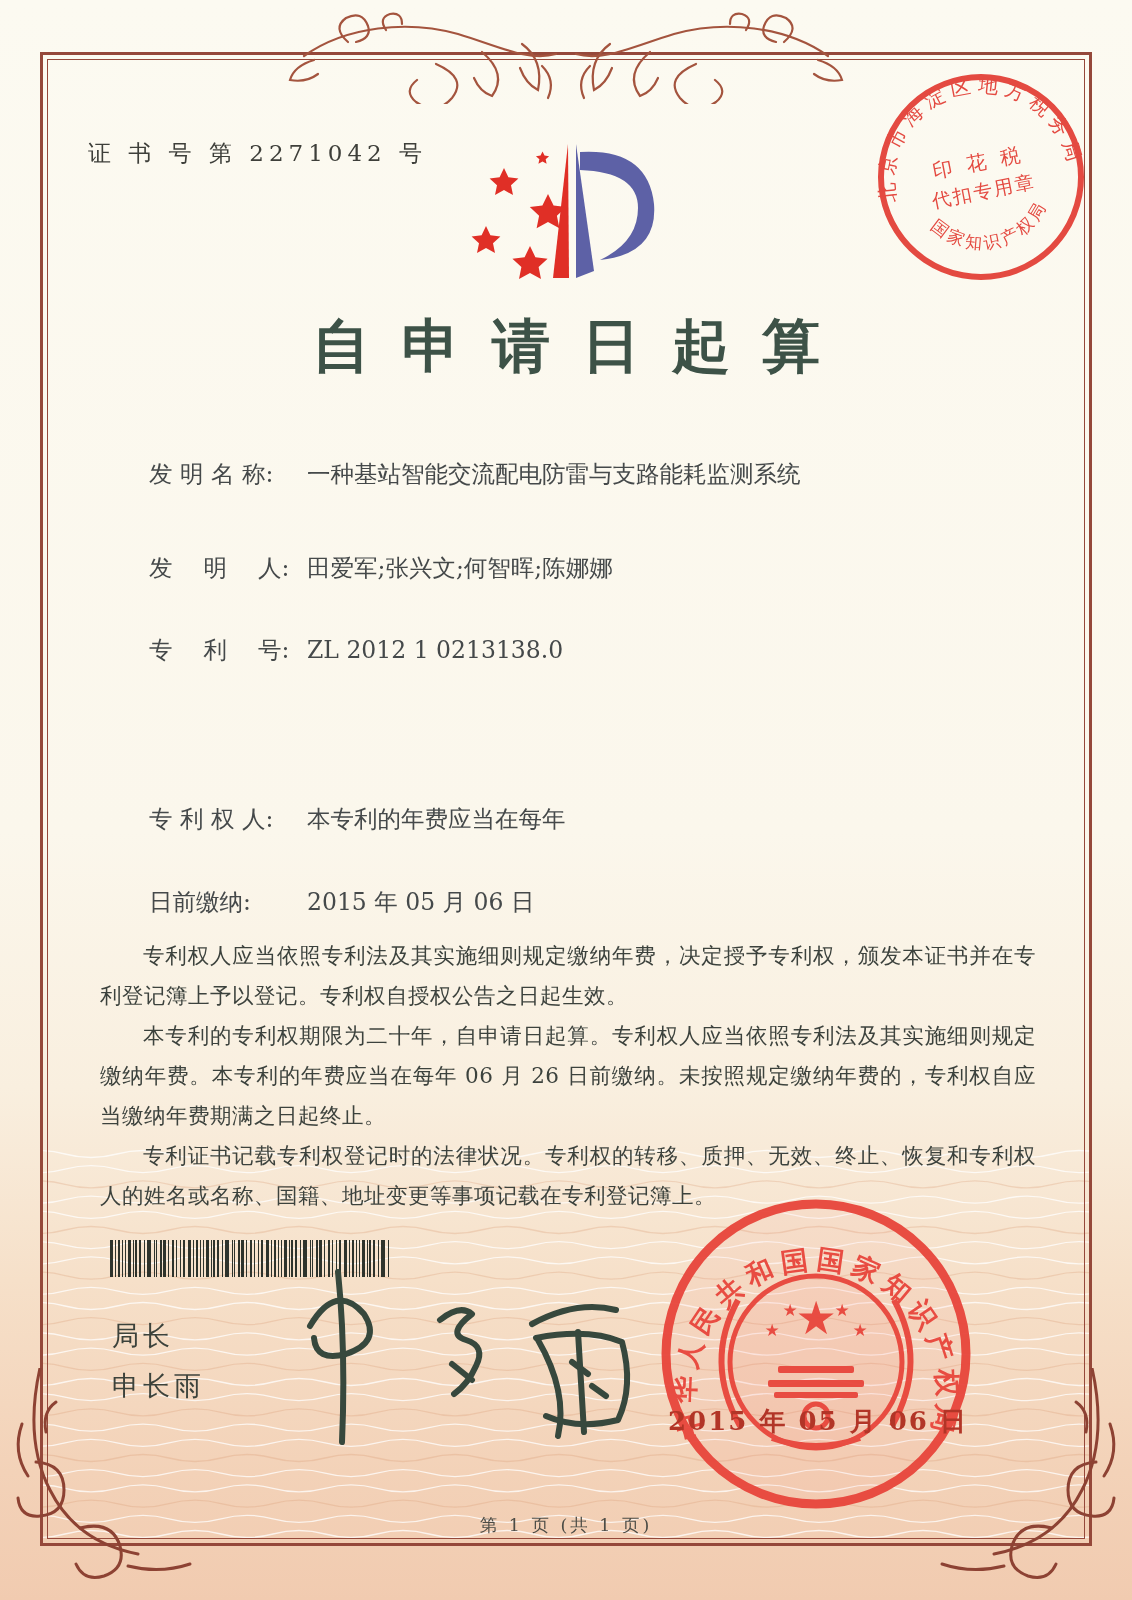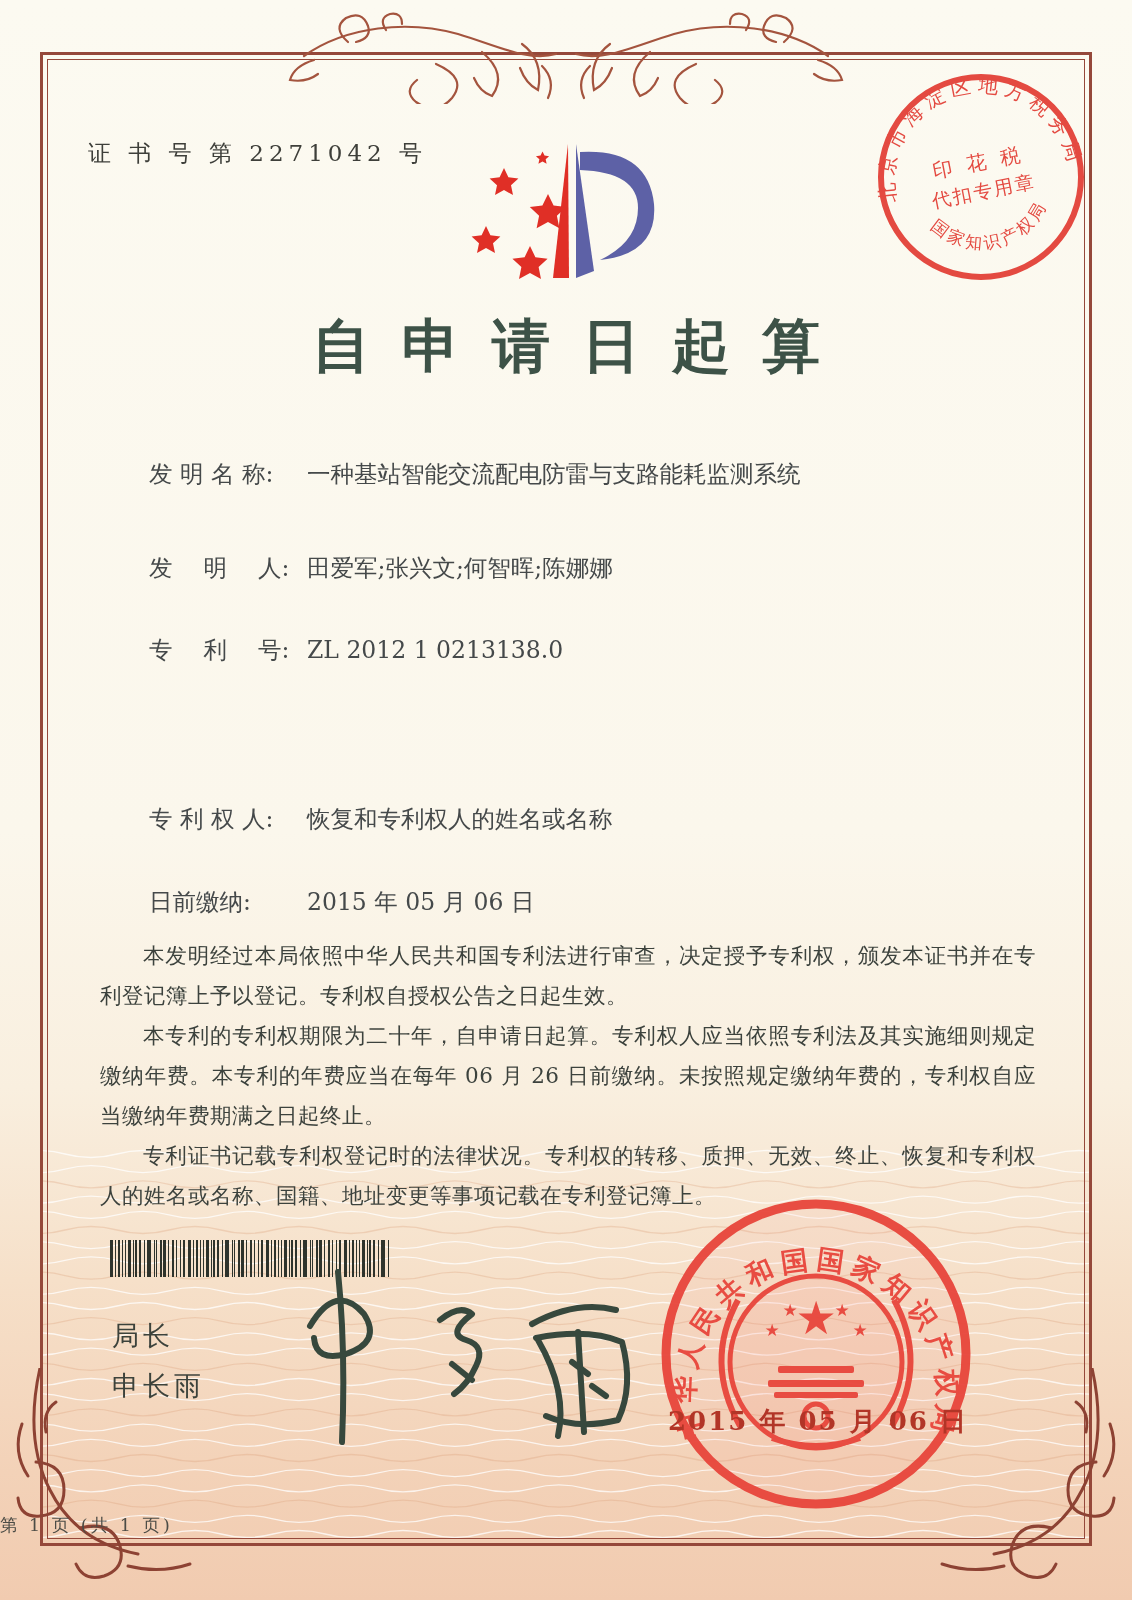--- a/index.html
+++ b/index.html
@@ -42,21 +42,21 @@
   .barcode span{display:inline-block;background:#2e332c;height:100%;}
   
   .officer-title{left:112px;top:1318px;font-size:27px;color:#3c423b;letter-spacing:4px;}
   .officer-name{left:112px;top:1368px;font-size:27px;color:#3c423b;letter-spacing:4px;}
   #signature{left:280px;top:1262px;}
   
   #big-seal{left:656px;top:1194px;opacity:.95;}
   .seal-date{left:658px;top:1404px;width:320px;text-align:center;font-size:26px;
              color:#b23527;letter-spacing:2px;font-weight:600;}
   
-  .footer{left:0;right:0;top:1513px;text-align:left;font-size:17.5px;color:#4c4c46;letter-spacing:3px;}
+  .footer{left:0;right:0;top:1513px;text-align:center;font-size:17.5px;color:#4c4c46;letter-spacing:3px;}
 </style>
 </head>
 <body>
 
 <div class="page">
 
   <svg id="waves">
       <path d="M-30 6 q 26 -7 52 0 q 26 7 52 0 q 26 -7 52 0 q 26 7 52 0 q 26 -7 52 0 q 26 7 52 0 q 26 -7 52 0 q 26 7 52 0 q 26 -7 52 0 q 26 7 52 0 q 26 -7 52 0 q 26 7 52 0 q 26 -7 52 0 q 26 7 52 0 q 26 -7 52 0 q 26 7 52 0 q 26 -7 52 0 q 26 7 52 0 q 26 -7 52 0 q 26 7 52 0 q 26 -7 52 0 q 26 7 52 0" fill="none" stroke="rgba(255,255,255,0.75)" stroke-width="1.3"></path>
       <path d="M-30 21.2 q 26 7 52 0 q 26 -7 52 0 q 26 7 52 0 q 26 -7 52 0 q 26 7 52 0 q 26 -7 52 0 q 26 7 52 0 q 26 -7 52 0 q 26 7 52 0 q 26 -7 52 0 q 26 7 52 0 q 26 -7 52 0 q 26 7 52 0 q 26 -7 52 0 q 26 7 52 0 q 26 -7 52 0 q 26 7 52 0 q 26 -7 52 0 q 26 7 52 0 q 26 -7 52 0 q 26 7 52 0 q 26 -7 52 0" fill="none" stroke="rgba(255,255,255,0.75)" stroke-width="1.3"></path>
       <path d="M-30 36.4 q 26 -7 52 0 q 26 7 52 0 q 26 -7 52 0 q 26 7 52 0 q 26 -7 52 0 q 26 7 52 0 q 26 -7 52 0 q 26 7 52 0 q 26 -7 52 0 q 26 7 52 0 q 26 -7 52 0 q 26 7 52 0 q 26 -7 52 0 q 26 7 52 0 q 26 -7 52 0 q 26 7 52 0 q 26 -7 52 0 q 26 7 52 0 q 26 -7 52 0 q 26 7 52 0 q 26 -7 52 0 q 26 7 52 0" fill="none" stroke="rgba(214,150,110,0.28)" stroke-width="1.3"></path>
@@ -162,28 +162,28 @@
   <div class="abs field f0">
     <span class="lbl">发 明 名 称:</span><span class="val">一种基站智能交流配电防雷与支路能耗监测系统</span>
   </div>
   <div class="abs field f1">
     <span class="lbl">发　 明　 人:</span><span class="val">田爱军;张兴文;何智晖;陈娜娜</span>
   </div>
   <div class="abs field f2">
     <span class="lbl">专　 利　 号:</span><span class="val">ZL 2012 1 0213138.0</span>
   </div>
   <div class="abs field f4">
-    <span class="lbl">专 利 权 人:</span><span class="val">恢复和专利权人的姓名或名称</span>
+    <span class="lbl">专 利 权 人:</span><span class="val">本专利的年费应当在每年</span>
   </div>
   <div class="abs field f5">
     <span class="lbl">日前缴纳:</span><span class="val">2015 年 05 月 06 日</span>
   </div>
 
   <div class="abs paras">
-    <p>本发明经过本局依照中华人民共和国专利法进行审查，决定授予专利权，颁发本证书并在专利登记簿上予以登记。专利权自授权公告之日起生效。</p>
+    <p>专利权人应当依照专利法及其实施细则规定缴纳年费，决定授予专利权，颁发本证书并在专利登记簿上予以登记。专利权自授权公告之日起生效。</p>
     <p>本专利的专利权期限为二十年，自申请日起算。专利权人应当依照专利法及其实施细则规定缴纳年费。本专利的年费应当在每年 06 月 26 日前缴纳。未按照规定缴纳年费的，专利权自应当缴纳年费期满之日起终止。</p>
     <p>专利证书记载专利权登记时的法律状况。专利权的转移、质押、无效、终止、恢复和专利权人的姓名或名称、国籍、地址变更等事项记载在专利登记簿上。</p>
   </div>
 
   <div class="abs barcode">
       <span style="width:3px;margin-right:2px"></span>
       <span style="width:1px;margin-right:2px"></span>
       <span style="width:2px;margin-right:2px"></span>
       <span style="width:1px;margin-right:2px"></span>
       <span style="width:1px;margin-right:2px"></span>

